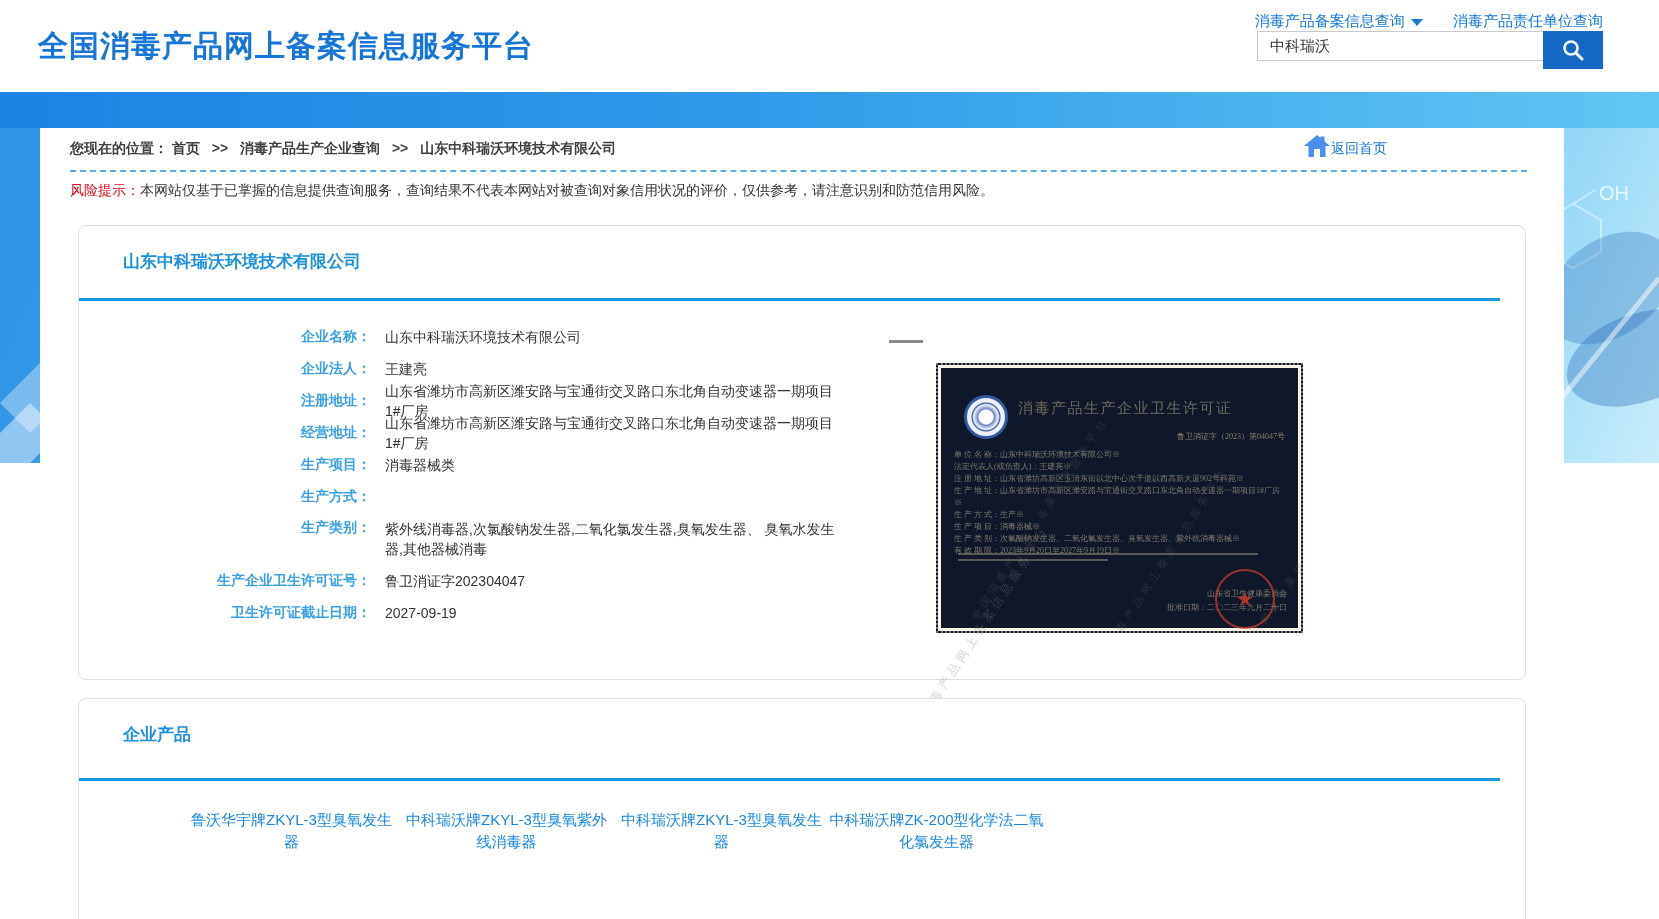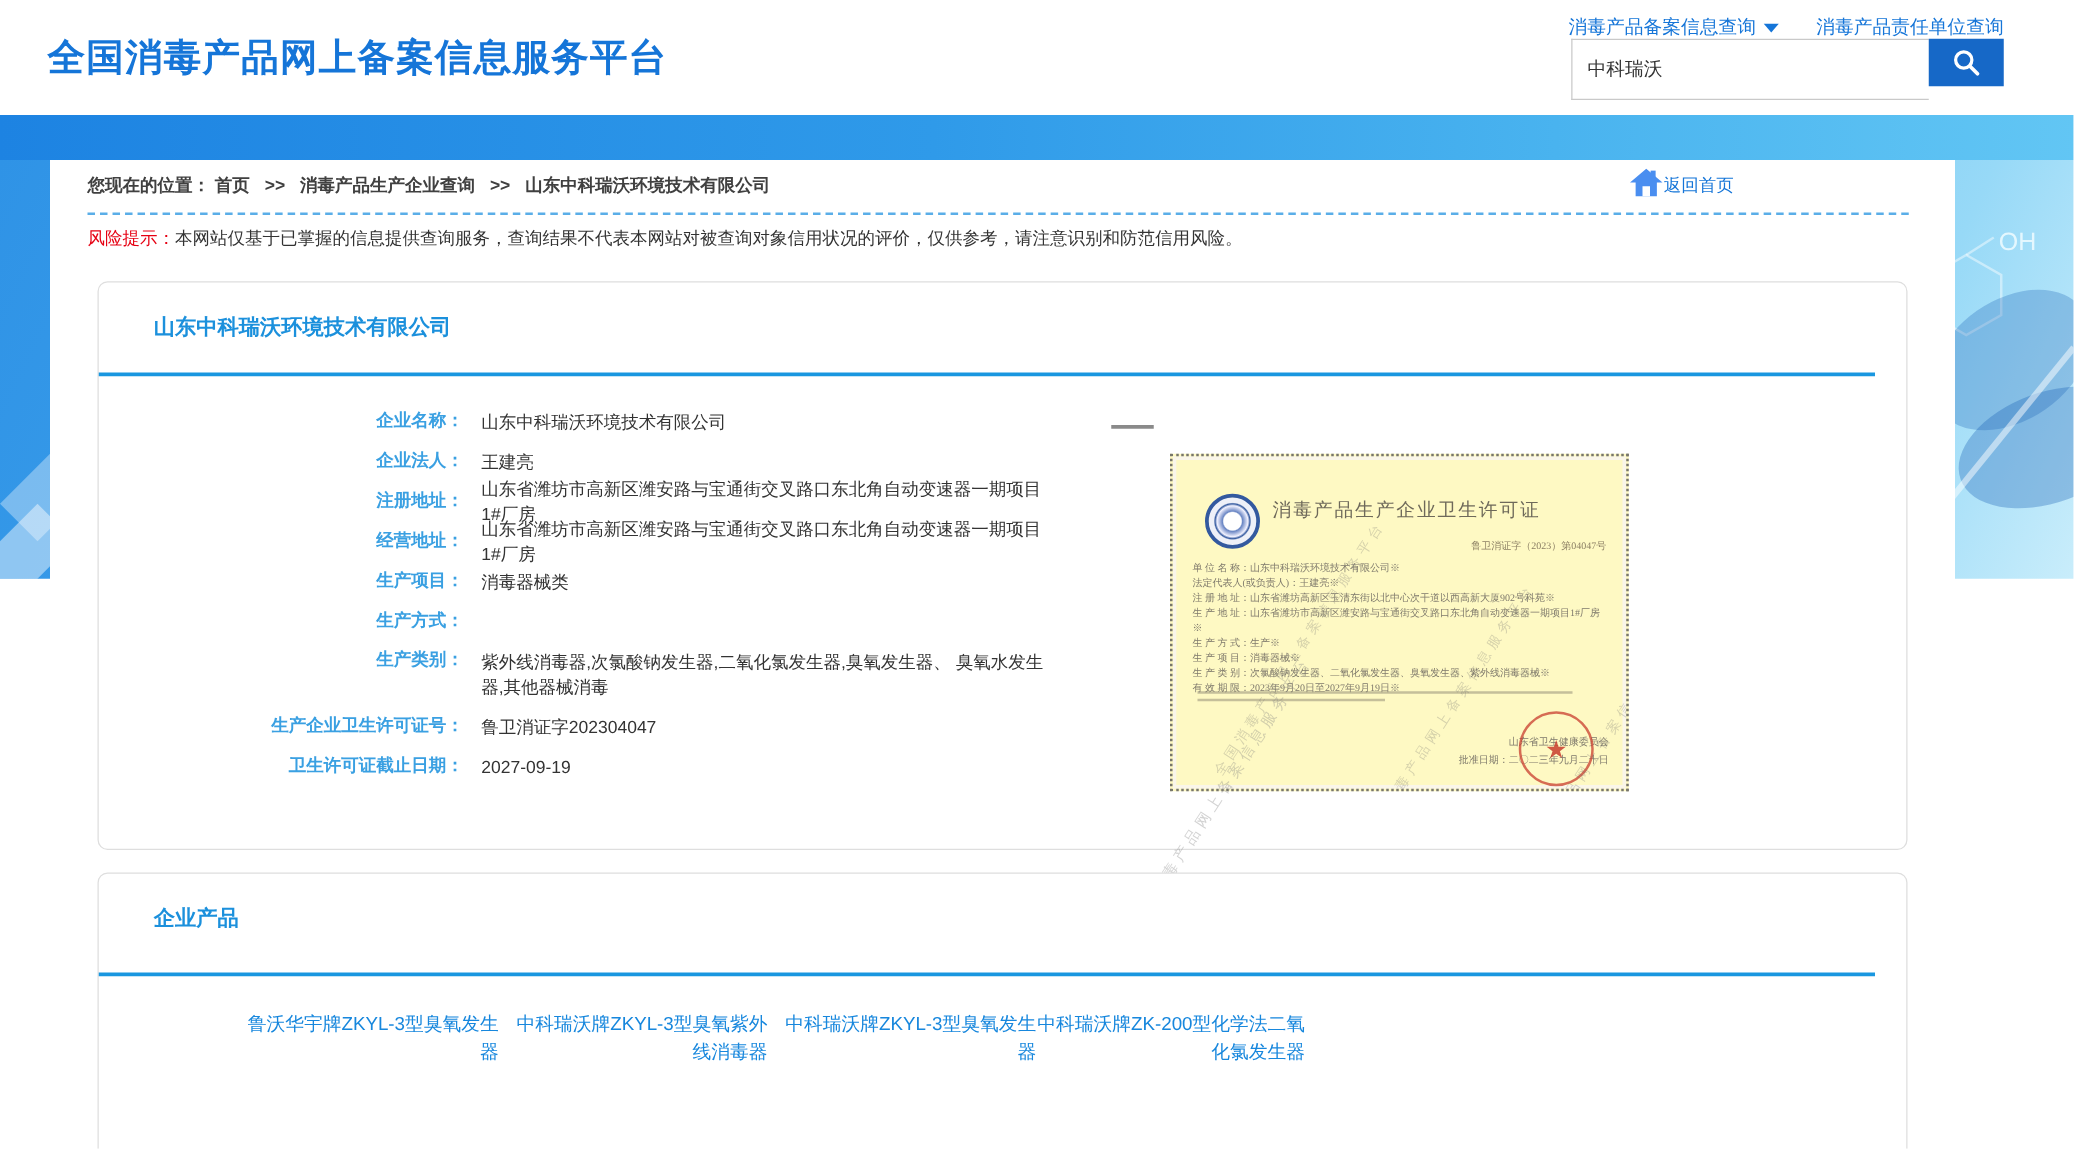--- a/index.html
+++ b/index.html
@@ -8,21 +8,21 @@
 
   
   .header{position:absolute;top:0;left:0;width:100%;height:92px;background:#ffffff;z-index:3;}
   .site-title{position:absolute;left:38px;top:26px;font-size:30px;font-weight:bold;color:#1575d8;letter-spacing:1px;}
   .top-links{position:absolute;top:12px;right:56px;font-size:15px;color:#1575d8;white-space:nowrap;}
   .top-links .lnk{color:#1575d8;text-decoration:none;cursor:pointer;}
   .top-links .gap{display:inline-block;width:26px;}
   .caret{display:inline-block;width:0;height:0;border-left:6px solid transparent;border-right:6px solid transparent;
          border-top:7px solid #1575d8;margin-left:6px;vertical-align:middle;}
   .search-wrap{position:absolute;top:31px;right:56px;height:38px;display:flex;}
-  .search-input{width:286px;height:49px;box-sizing:border-box;border:1px solid #c9c9c9;border-right:none;
+  .search-input{width:286px;height:30px;box-sizing:border-box;border:1px solid #c9c9c9;border-right:none;
                 padding:0 12px;font-size:15px;color:#333;outline:none;font-family:inherit;}
   .search-btn{width:60px;height:38px;background:#1668c7;border:none;cursor:pointer;display:flex;align-items:center;justify-content:center;}
 
   
   .blue-bar{position:absolute;top:92px;left:0;width:100%;height:36px;z-index:2;
             background:linear-gradient(90deg,#1d83e2 0%,#2f9ae9 45%,#49b3ef 75%,#62c6f4 100%);}
   .bg-photo{position:absolute;top:128px;left:0;width:100%;height:335px;z-index:0;
             background:linear-gradient(115deg,#2f93e6 0%,#42a5ec 35%,#63bdf1 65%,#97d9f7 88%,#c9edfb 100%);}
   .bg-deco-right{position:absolute;right:0;top:0;}
   .bg-deco-left{position:absolute;left:0;bottom:0;}
@@ -50,21 +50,21 @@
 
   
   .fields{position:absolute;left:0;top:95px;width:860px;}
   .frow{display:flex;align-items:center;height:32px;}
   .frow.tall{height:52px;align-items:flex-start;padding-top:6px;box-sizing:border-box;}
   .flabel{width:292px;text-align:right;font-size:14px;font-weight:bold;color:#3aa0e2;flex:none;}
   .fvalue{margin-left:14px;font-size:14px;color:#333;max-width:462px;line-height:20px;}
 
   
   .cert-dash{position:absolute;left:810px;top:114px;width:34px;height:3px;background:#8a8a8a;}
-  .certificate{position:absolute;left:857px;top:137px;width:367px;height:270px;background:#fef9c3;
+  .certificate{position:absolute;left:857px;top:137px;width:367px;height:270px;background:#0f172a;
                border:2px dotted #77766c;box-sizing:border-box;overflow:hidden;
                font-family:"Liberation Serif", serif;box-shadow:0 0 0 3px #faf6e9 inset;}
   .cert-emblem{position:absolute;left:26px;top:30px;width:38px;height:38px;border-radius:50%;
                border:3px solid #33599f;background:radial-gradient(circle,#ffffff 26%,#6a86c4 30%,#f2f2ff 46%,#33599f 52%,#eef0f8 56%);}
   .cert-title{position:absolute;left:80px;top:34px;font-size:15px;color:#6e695a;letter-spacing:1.5px;white-space:nowrap;}
   .cert-no{position:absolute;right:16px;top:66px;font-size:8px;color:#8d8165;}
   .cert-lines{position:absolute;left:16px;top:84px;width:330px;font-size:8px;color:#7f7a6c;line-height:12px;}
   .cert-fine{position:absolute;left:20px;top:188px;}
   .cert-fine div{height:2px;background:rgba(150,143,120,.55);margin-bottom:4px;}
   .cert-issuer{position:absolute;right:14px;bottom:32px;font-size:8px;color:#7f7a6c;}
@@ -73,21 +73,21 @@
              border:2px solid rgba(200,60,45,.75);display:flex;align-items:center;justify-content:center;}
   .cert-seal span{color:rgba(200,60,45,.85);font-size:20px;}
   .cert-wm{position:absolute;color:rgba(110,110,110,.28);font-size:11px;letter-spacing:4px;
            transform:rotate(-57deg);transform-origin:left top;white-space:nowrap;pointer-events:none;}
   .wm-a{left:30px;top:250px;} .wm-b{left:150px;top:300px;} .wm-c{left:270px;top:330px;}
   .panel-wm{position:absolute;left:770px;top:400px;color:rgba(130,130,130,.35);font-size:12px;letter-spacing:4px;
             transform:rotate(-57deg);white-space:nowrap;pointer-events:none;}
 
   
   .products{position:absolute;left:105px;top:110px;width:960px;display:flex;flex-wrap:wrap;row-gap:16px;}
-  .product-link{display:block;width:215px;text-align:right;font-size:15px;line-height:22px;
+  .product-link{display:block;width:215px;text-align:center;font-size:15px;line-height:22px;
                 color:#1787dd;text-decoration:none;cursor:pointer;}
 </style>
 </head>
 <body>
 
 <div class="page">
 
   <div class="bg-photo">
     <svg class="bg-deco-right" width="210" height="335" viewBox="0 0 210 335">
       <g stroke="rgba(255,255,255,0.45)" stroke-width="2" fill="none">

